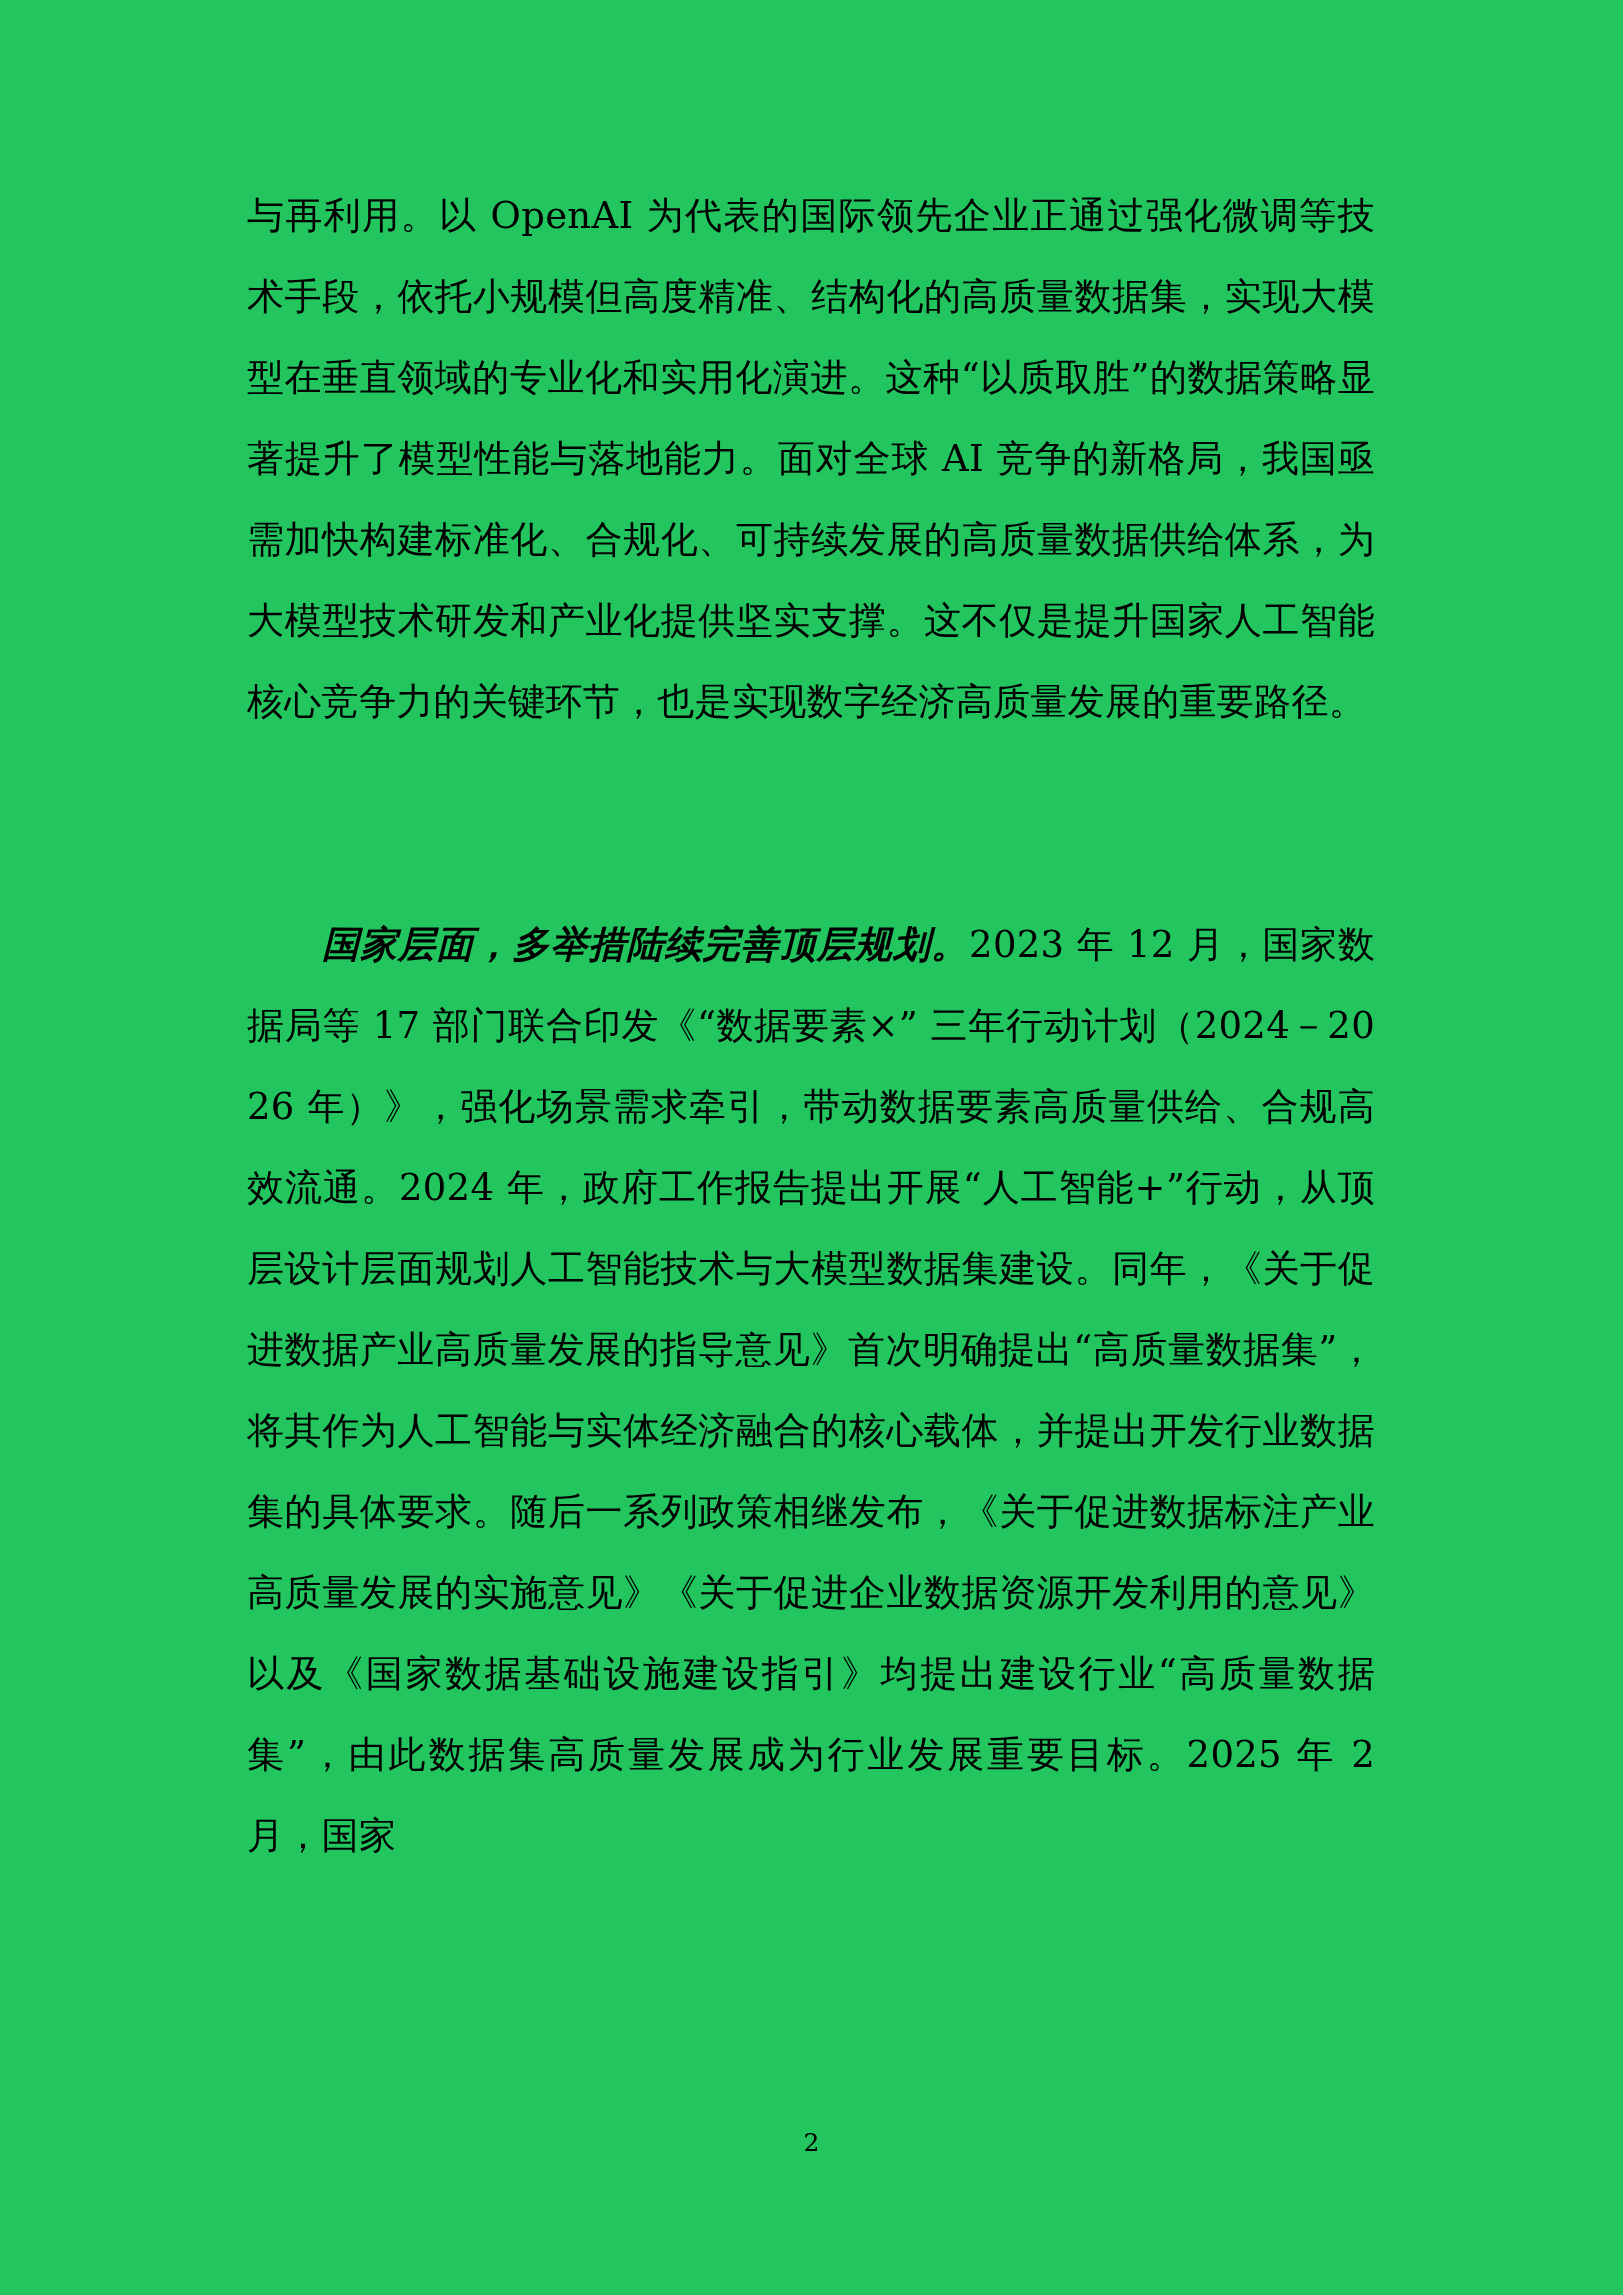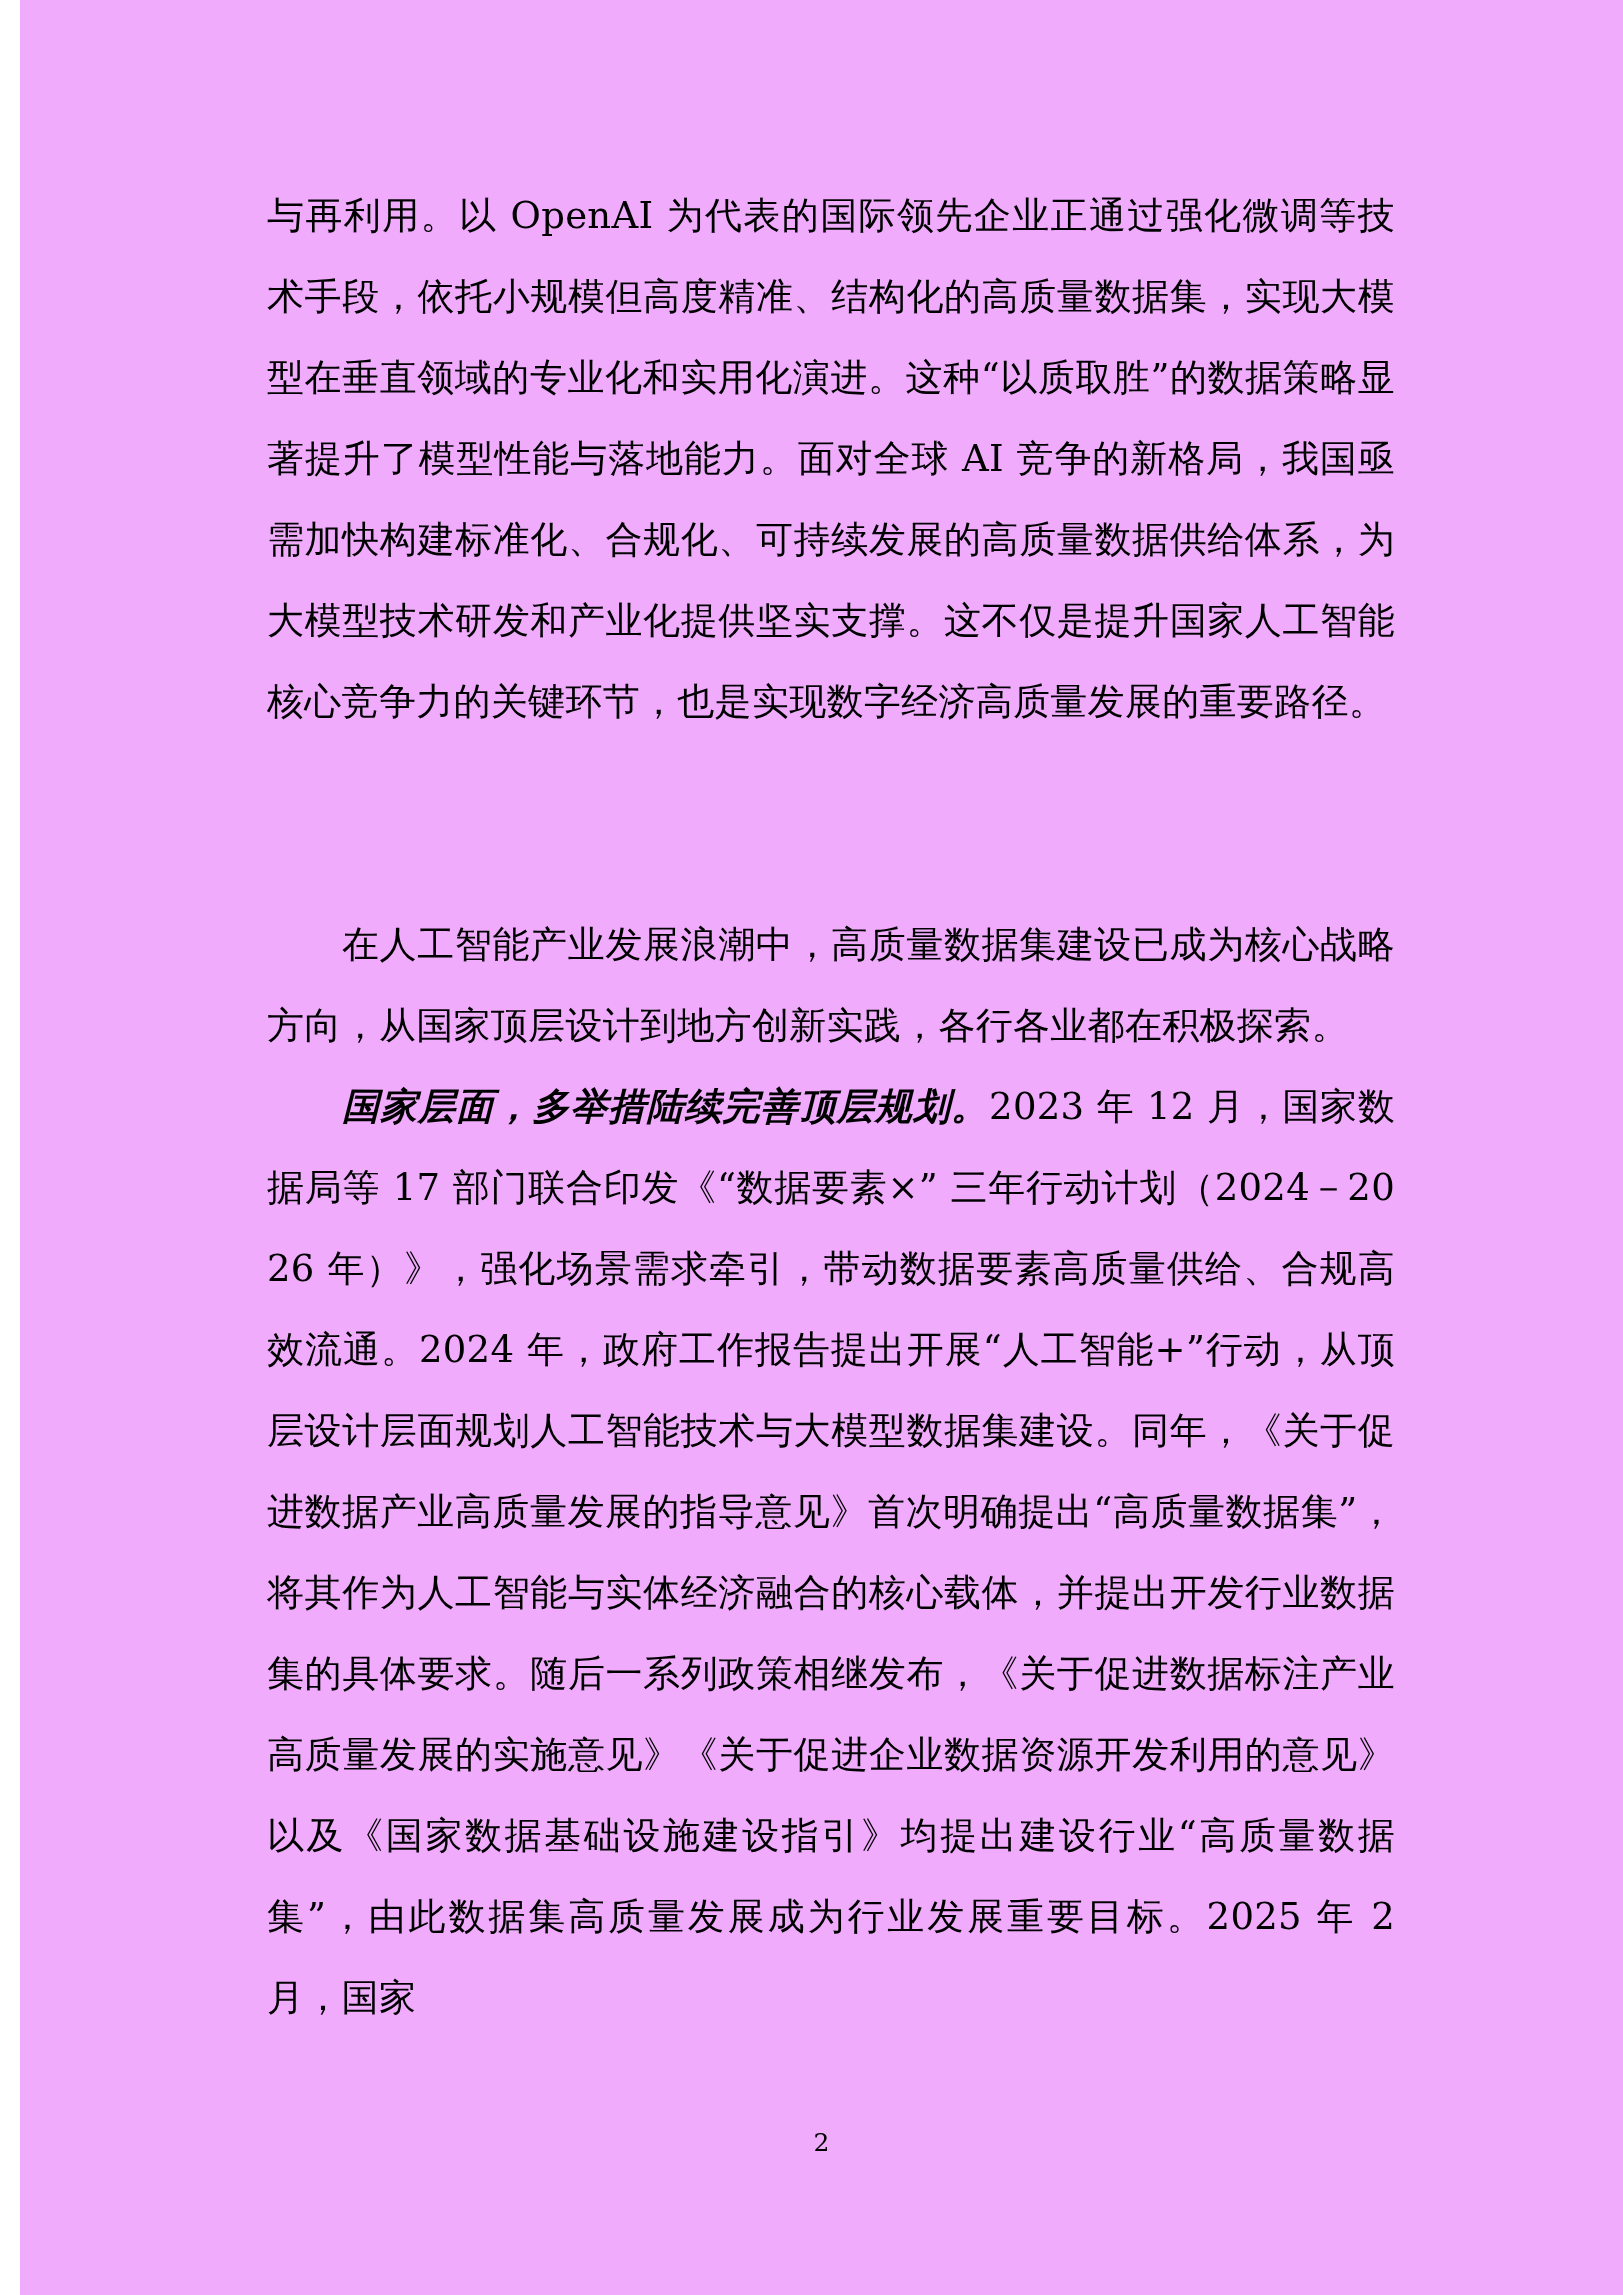--- a/index.html
+++ b/index.html
@@ -12,22 +12,21 @@
     height: 2295px;
     position: relative;
     overflow: hidden;
     font-family: "DejaVu Serif", "Liberation Serif", serif;
     color: #000000;
   }
 
   .page {
     position: absolute;
     inset: 0;
-    background: #f0abfc;
-    margin-left: 20px;
+    background: #22c55e;
   }
 
   .content {
     position: absolute;
     left: 247px;
     top: 175px;
     width: 1128px;
   }
 
   
@@ -90,21 +89,20 @@
 
   <div class="content">
 
     <p class="para">与再利用。以 OpenAI 为代表的国际领先企业正通过强化微调等技术手段，依托小规模但高度精准、结构化的高质量数据集，实现大模型在垂直领域的专业化和实用化演进。这种“以质取胜”的数据策略显著提升了模型性能与落地能力。面对全球 AI 竞争的新格局，我国亟需加快构建标准化、合规化、可持续发展的高质量数据供给体系，为大模型技术研发和产业化提供坚实支撑。这不仅是提升国家人工智能核心竞争力的关键环节，也是实现数字经济高质量发展的重要路径。</p>
 
     <div class="gap-heading-before"></div>
 
 
     <div class="gap-heading-after"></div>
 
-    <p class="para indent">在人工智能产业发展浪潮中，高质量数据集建设已成为核心战略方向，从国家顶层设计到地方创新实践，各行各业都在积极探索。</p>
 
     <p class="para indent">
       <span class="lead">国家层面，多举措陆续完善顶层规划。</span><span>2023 年 12 月，国家数据局等 17 部门联合印发《“数据要素×” 三年行动计划（2024－2026 年）》，强化场景需求牵引，带动数据要素高质量供给、合规高效流通。2024 年，政府工作报告提出开展“人工智能+”行动，从顶层设计层面规划人工智能技术与大模型数据集建设。同年，《关于促进数据产业高质量发展的指导意见》首次明确提出“高质量数据集”，将其作为人工智能与实体经济融合的核心载体，并提出开发行业数据集的具体要求。随后一系列政策相继发布，《关于促进数据标注产业高质量发展的实施意见》《关于促进企业数据资源开发利用的意见》以及《国家数据基础设施建设指引》均提出建设行业“高质量数据集”，由此数据集高质量发展成为行业发展重要目标。2025 年 2 月，国家</span>
     </p>
 
   </div>
 
   <div class="page-number">2</div>
 
 </div>

